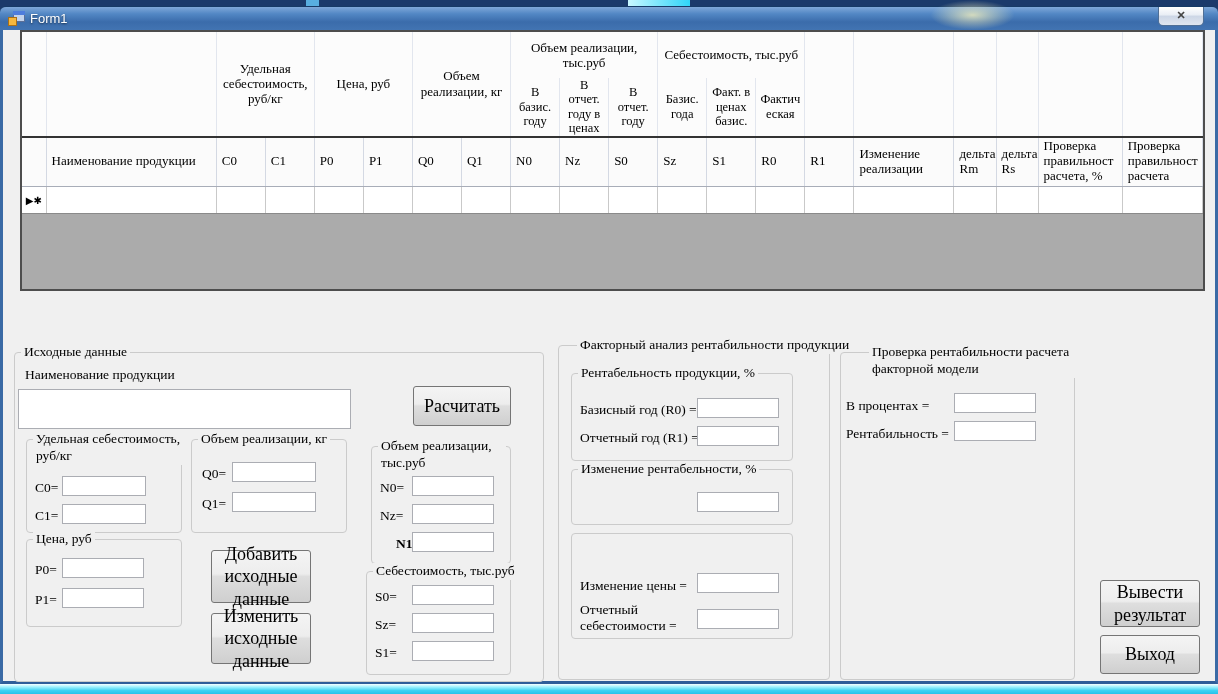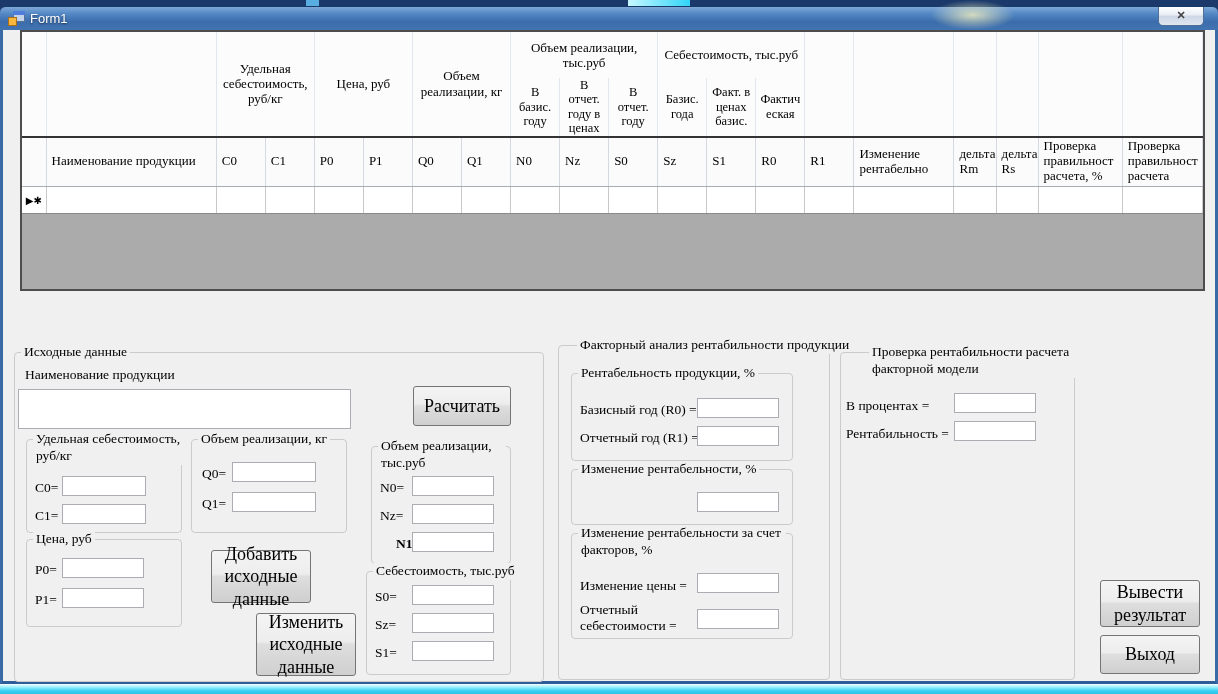--- a/index.html
+++ b/index.html
@@ -142,21 +142,21 @@
         <td>P1</td>
         <td>Q0</td>
         <td>Q1</td>
         <td>N0</td>
         <td>Nz</td>
         <td>S0</td>
         <td>Sz</td>
         <td>S1</td>
         <td>R0</td>
         <td>R1</td>
-        <td>Изменение рентабельно</td>
+        <td>Изменение реализации</td>
         <td>дельта Rm</td>
         <td>дельта Rs</td>
         <td>Проверка правильност расчета, %</td>
         <td>Проверка правильност расчета</td>
       </tr>
       <tr class="data-row">
         <td class="rh-data">▶✱</td>
         <td class="sel"></td>
         <td></td>
         <td></td>
@@ -204,21 +204,21 @@
 
     <div class="gb" style="left:11px; top:186px; width:156px; height:88px;">
       <div class="legend nw">Цена, руб</div>
       <div class="flabel" style="left:8px; top:22px;">P0=</div>
       <input class="tb" style="left: 35px; top: 18px; width: 82px; height: 20px;">
       <div class="flabel" style="left:8px; top:52px;">P1=</div>
       <input class="tb" style="left: 35px; top: 48px; width: 82px; height: 20px;">
     </div>
 
     <button class="btn" style="left:196px; top:197px; width:100px; height:53px;">Добавить исходные данные</button>
-    <button class="btn" style="left:196px; top:260px; width:100px; height:63px;margin-left:45px;">Изменить исходные данные</button>
+    <button class="btn" style="left:196px; top:260px; width:100px; height:51px;">Изменить исходные данные</button>
     <button class="btn" style="left:398px; top:33px; width:98px; height:40px;">Расчитать</button>
 
     <div class="gb" style="left:356px; top:93px; width:140px; height:118px;">
       <div class="legend" style="width:128px;">Объем реализации, тыс.руб</div>
       <div class="flabel" style="left:8px; top:33px;">N0=</div>
       <input class="tb" style="left: 40px; top: 29px; width: 82px; height: 20px;">
       <div class="flabel" style="left:8px; top:61px;">Nz=</div>
       <input class="tb" style="left: 40px; top: 57px; width: 82px; height: 20px;">
       <div class="flabel" style="left:24px; top:89px;font-weight:bold;">N1=</div>
       <input class="tb" style="left: 40px; top: 85px; width: 82px; height: 20px;">
@@ -245,21 +245,20 @@
       <div class="flabel" style="left:8px; top:56px;">Отчетный год (R1) =</div>
       <input class="tb" style="left: 125px; top: 52px; width: 82px; height: 20px;">
     </div>
 
     <div class="gb" style="left:12px; top:123px; width:222px; height:56px;">
       <div class="legend nw">Изменение рентабельности, %</div>
       <input class="tb" style="left: 125px; top: 22px; width: 82px; height: 20px;">
     </div>
 
     <div class="gb" style="left:12px; top:187px; width:222px; height:106px;">
-      <div class="legend" style="width:208px;">Изменение рентабельности за счет факторов, %</div>
       <div class="flabel" style="left:8px; top:44px;">Изменение цены =</div>
       <input class="tb" style="left: 125px; top: 39px; width: 82px; height: 20px;">
       <div class="flabel" style="left:8px; top:68px; width:112px;">Отчетный себестоимости =</div>
       <input class="tb" style="left: 125px; top: 75px; width: 82px; height: 20px;">
     </div>
   </div>
 
   <div class="gb" style="left:837px; top:322px; width:235px; height:328px;">
     <div class="legend" style="left:4px; width:218px;margin-left:24px;">Проверка рентабильности расчета факторной модели</div>
     <div class="flabel" style="left:5px; top:45px;">В процентах =</div>

